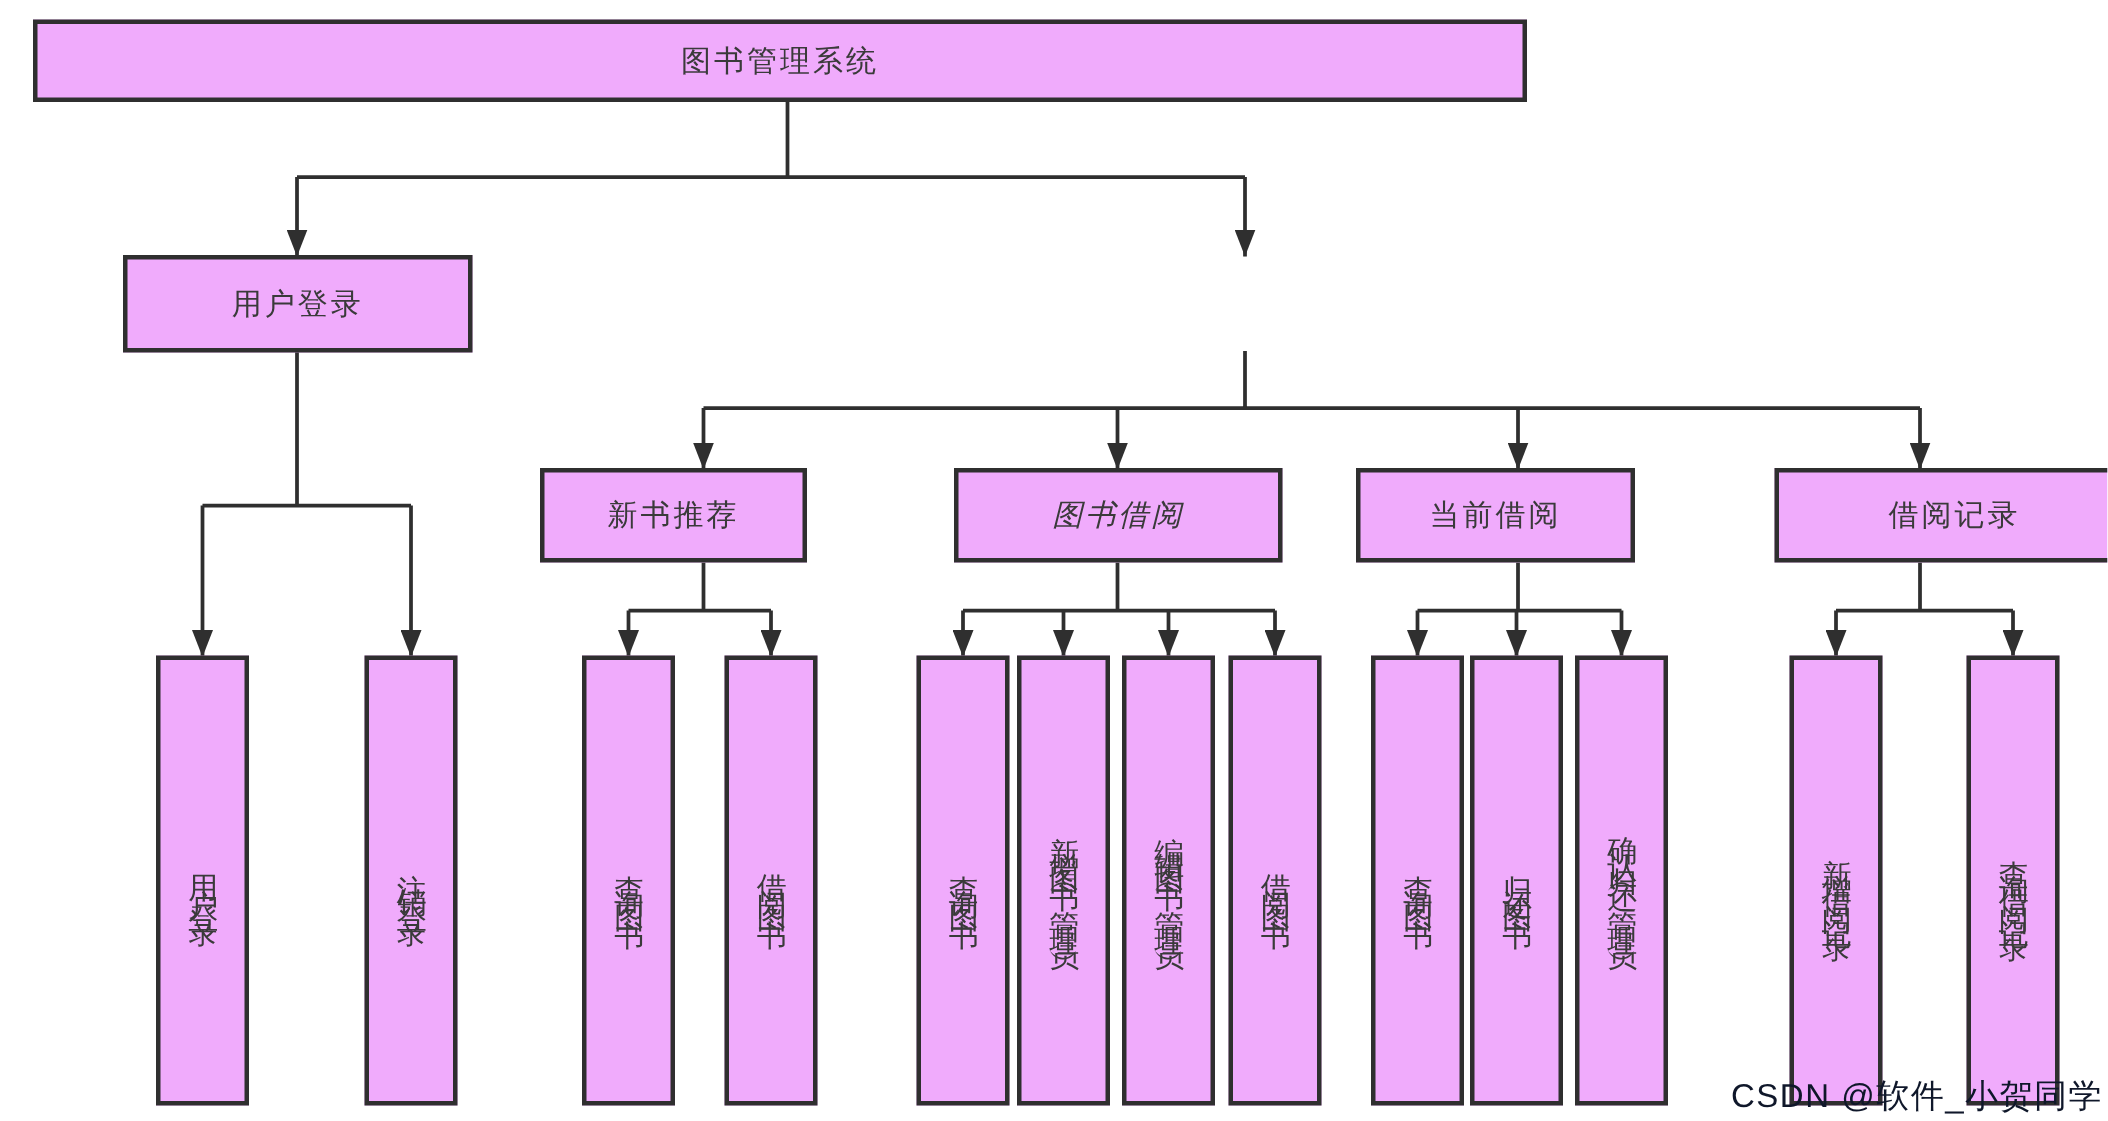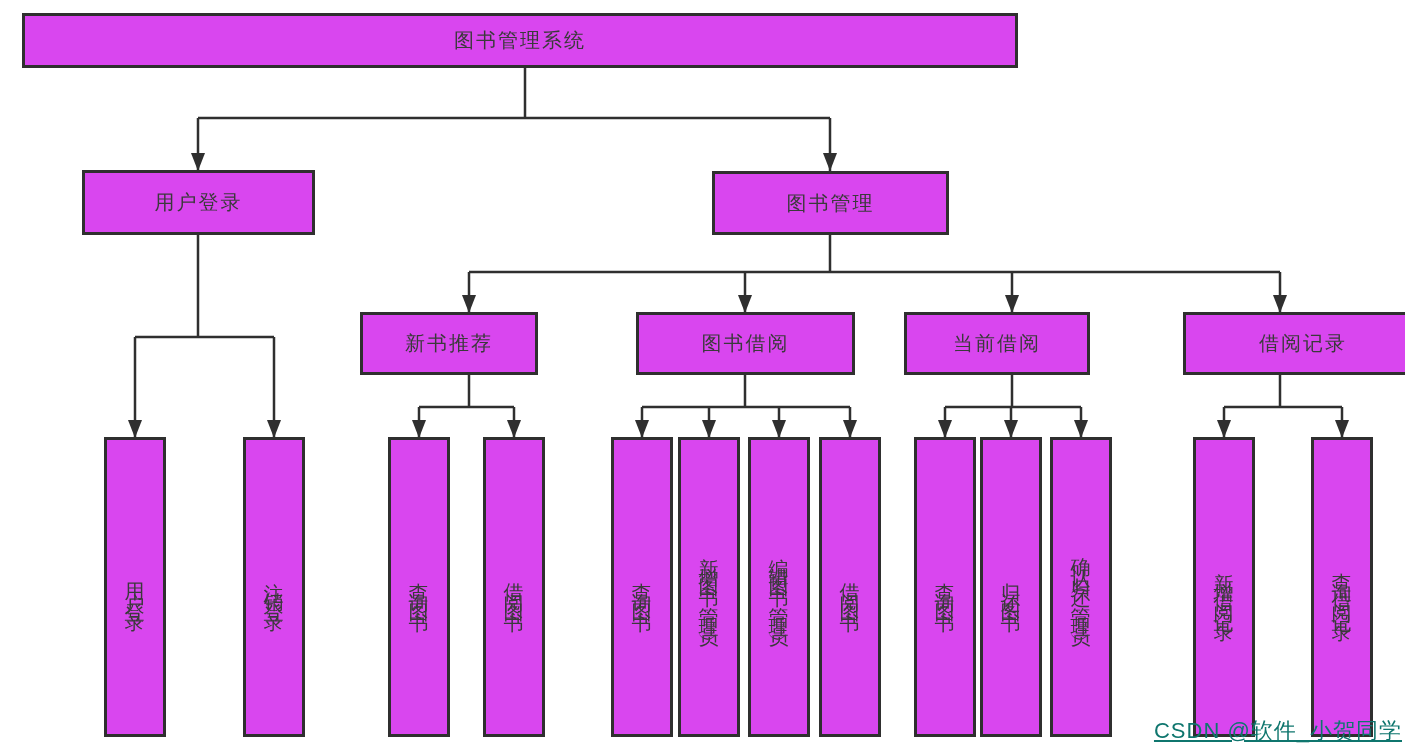--- a/index.html
+++ b/index.html
@@ -2,46 +2,46 @@
 <html><head>
 <meta charset="utf-8">
 <style>
   html,body{margin:0;padding:0;background:#ffffff;}
   .canvas{
     position:relative;width:1405px;height:747px;background:#ffffff;overflow:hidden;
     font-family:"Liberation Sans","DejaVu Sans",sans-serif;color:#333333;
   }
   svg.wires{position:absolute;left:0;top:0;z-index:1;}
   .node{
-    position:absolute;z-index:2;box-sizing:border-box;background:#d946ef;
+    position:absolute;z-index:2;box-sizing:border-box;background:#f0abfc;
     border:3px solid #2f2f2f;display:flex;align-items:center;justify-content:center;
     color:#3a3a3a;
   }
   .h{font-size:20px;letter-spacing:2px;white-space:nowrap;}
   .v{
     writing-mode:vertical-rl;text-orientation:mixed;
     font-size:20px;letter-spacing:10px;line-height:1;
   }
   
   .n-root{left:22px;top:13px;width:996px;height:55px;}
   .n-user-login{left:82px;top:170px;width:233px;height:65px;}
   .n-book-mgmt{left:712px;top:171px;width:237px;height:64px;}
   .n-new-rec{left:360px;top:312px;width:178px;height:63px;}
-  .n-bk-borrow{left:636px;top:312px;width:219px;height:63px;}
+  .n-bk-borrow{left:636px;top:312px;width:219px;height:63px;font-style:italic;}
   .n-cur-borrow{left:904px;top:312px;width:186px;height:63px;}
   .n-bor-record{left:1171px;top:312px;width:240px;height:63px;margin-left:12px;}
   .leaf{top:437px;width:62px;height:300px;}
   .l1{left:104px;} .l2{left:243px;}
   .l3{left:388px;} .l4{left:483px;}
   .l5{left:611px;} .l6{left:678px;} .l7{left:748px;} .l8{left:819px;}
   .l9{left:914px;} .l10{left:980px;} .l11{left:1050px;}
   .l12{left:1193px;} .l13{left:1311px;}
   .watermark{
     position:absolute;right:3px;bottom:1px;z-index:3;
-    font-size:22px;letter-spacing:1px;color:#0f766e;white-space:nowrap;text-decoration:underline;
+    font-size:22px;letter-spacing:1px;color:#0f172a;white-space:nowrap;
   }
 </style>
 </head>
 <body>
 
 <div class="canvas">
 
   <svg class="wires" width="1405" height="747" viewBox="0 0 1405 747">
     <defs>
       <marker id="arw" viewBox="0 0 18 14" refX="18" refY="7" markerWidth="18" markerHeight="14" markerUnits="userSpaceOnUse" orient="auto">
@@ -78,21 +78,20 @@
         <line x1="1081" y1="407" x2="1081" y2="438" marker-end="url(#arw)"></line>
         <line x1="1224" y1="407" x2="1224" y2="438" marker-end="url(#arw)"></line>
         <line x1="1342" y1="407" x2="1342" y2="438" marker-end="url(#arw)"></line>
       </g>
     </g>
   </svg>
 
   <div class="node h n-root">图书管理系统</div>
 
   <div class="node h n-user-login">用户登录</div>
-  <div class="node h n-book-mgmt">图书管理</div>
 
   <div class="node h n-new-rec">新书推荐</div>
   <div class="node h n-bk-borrow">图书借阅</div>
   <div class="node h n-cur-borrow">当前借阅</div>
   <div class="node h n-bor-record">借阅记录</div>
 
   <div class="node v leaf l1">用户登录</div>
   <div class="node v leaf l2">注销登录</div>
   <div class="node v leaf l3">查询图书</div>
   <div class="node v leaf l4">借阅图书</div>

